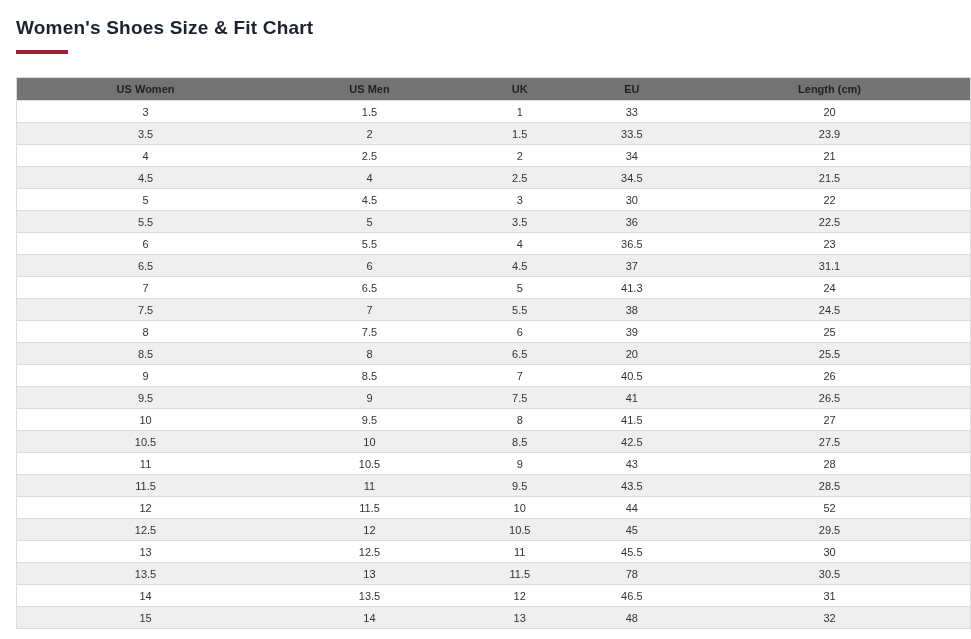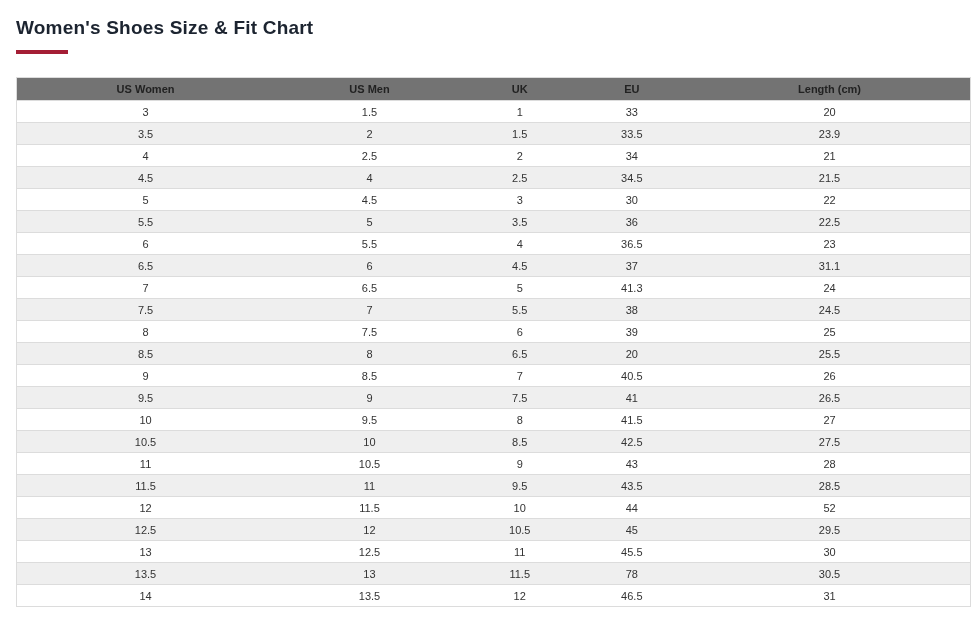--- a/index.html
+++ b/index.html
@@ -242,15 +242,22 @@
           <td>78</td>
           <td>30.5</td>
         </tr>
         <tr>
           <td>14</td>
           <td>13.5</td>
           <td>12</td>
           <td>46.5</td>
           <td>31</td>
         </tr>
+        <tr>
+          <td>15</td>
+          <td>14</td>
+          <td>13</td>
+          <td>48</td>
+          <td>32</td>
+        </tr>
       </tbody>
   </table>
 </div>
 
 </body></html>

